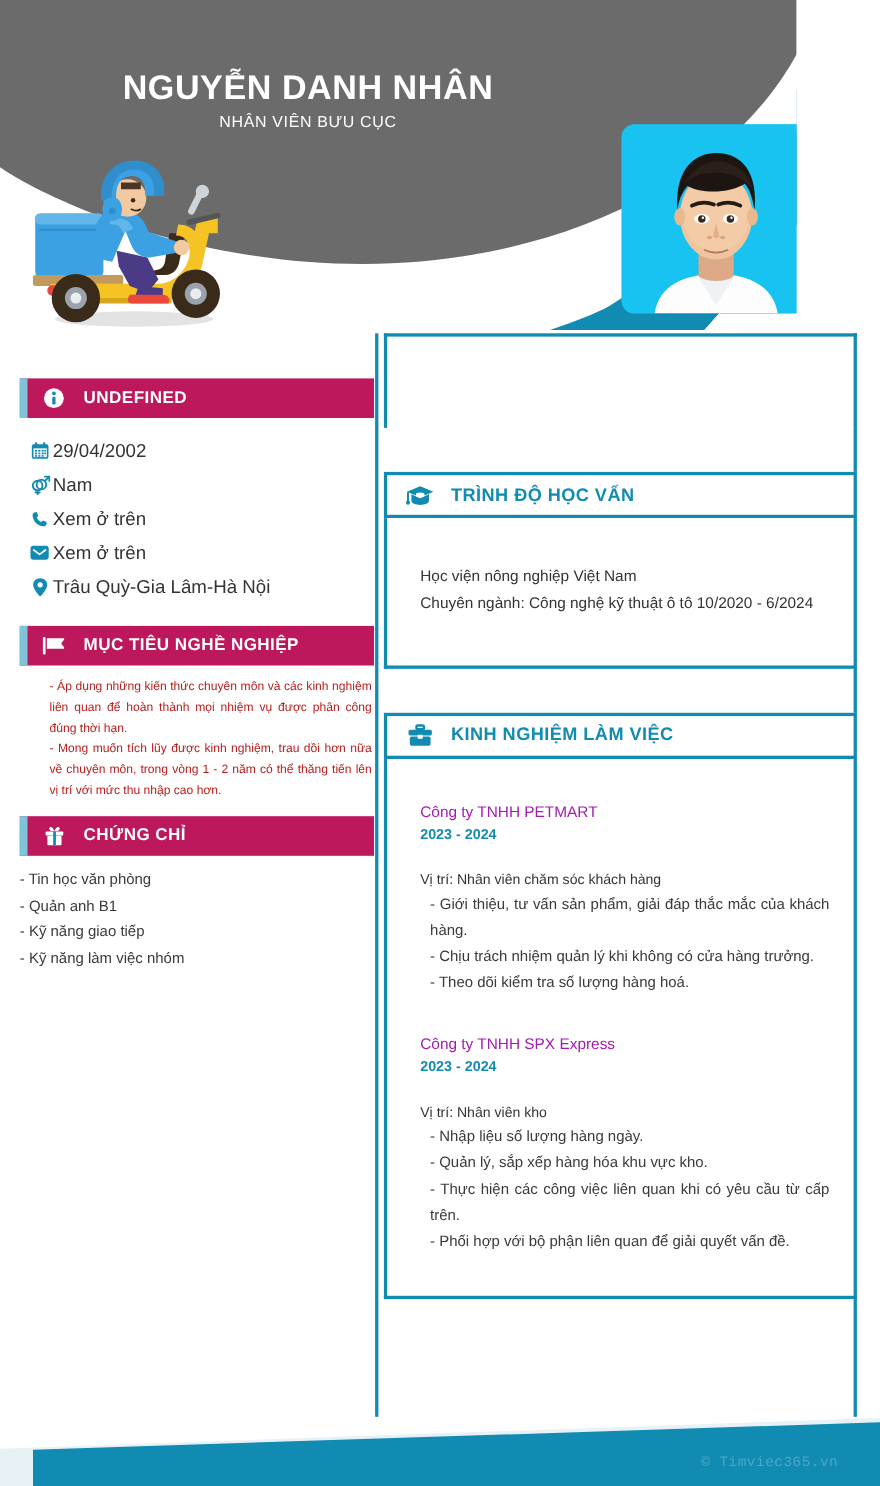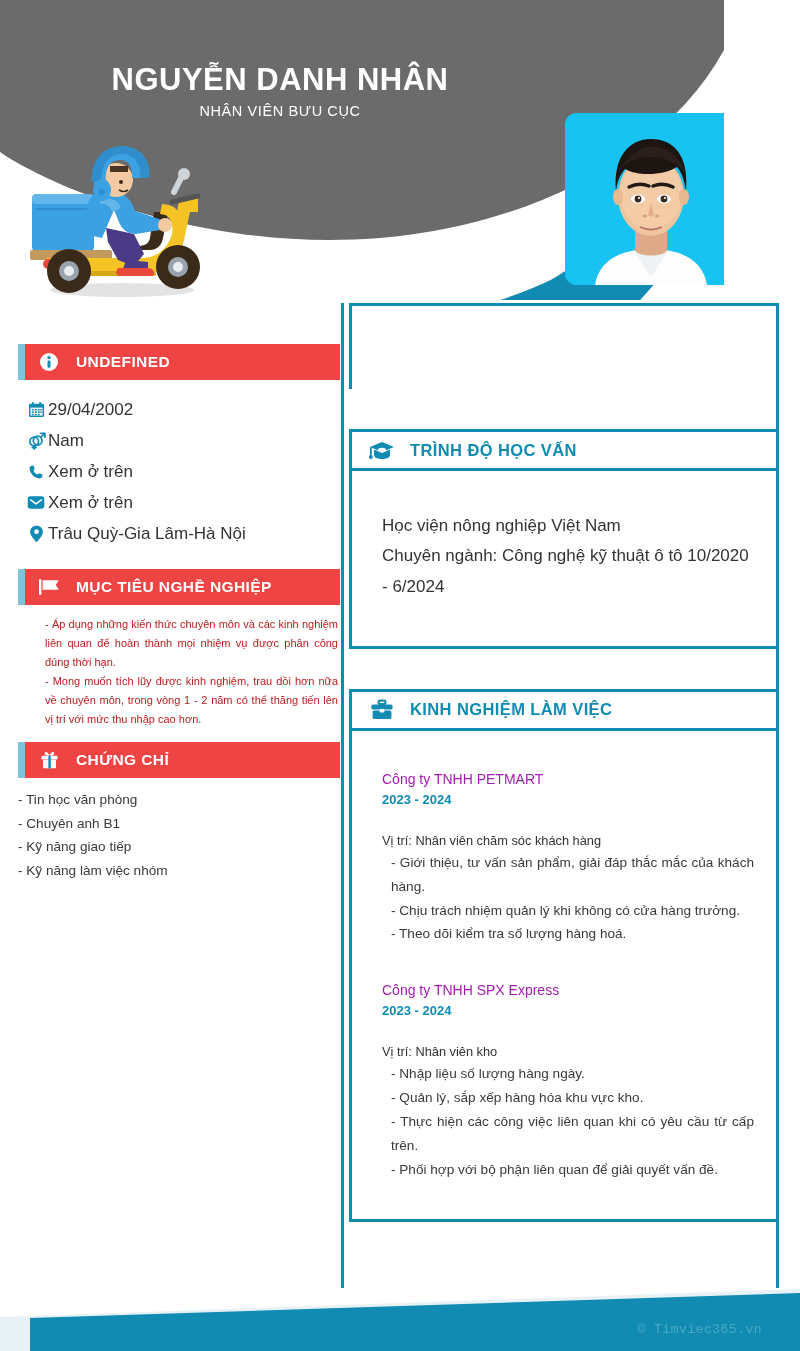--- a/index.html
+++ b/index.html
@@ -70,21 +70,21 @@
 
   
   .left-col {
     position: absolute;
     left: 18px; top: 344px;
     width: 322px;
   }
   .sec-bar {
     position: relative;
     height: 36px;
-    background: #ef4444;
+    background: #be185d;
     display: flex;
     align-items: center;
     margin-bottom: 10px;
   }
   .sec-bar::before {
     content: "";
     position: absolute;
     left: 0; top: 0; bottom: 0;
     width: 7px;
     background: #7fc4da;
@@ -171,21 +171,21 @@
     color: #118bb2;
     letter-spacing: 0.4px;
   }
   .panel-body {
     border: 3px solid #118bb2;
     border-top: none;
     background: #ffffff;
     padding: 36px 22px 34px 30px;
   }
   .edu-line {
-    font-size: 17px;
+    font-size: 14px;
     color: #333333;
     line-height: 1.78;
   }
   .job { margin-bottom: 26px; }
   .job:last-child { margin-bottom: 0; }
   .job-company {
     font-size: 14px;
     color: #a21caf;
     line-height: 1.5;
   }
@@ -462,21 +462,21 @@
             <path d="M10 5.2 C11.4 2.4 12.6 1 14.2 1.6 C15.8 2.2 15.4 4.4 13 5.2 Z" fill="#ffffff"></path>
             <rect x="1.6" y="5.6" width="16.8" height="4" rx="0.8" fill="#ffffff"></rect>
             <rect x="3.2" y="9.8" width="13.6" height="9" rx="0.8" fill="#ffffff"></rect>
             <rect x="8.8" y="5.6" width="2.6" height="13.2" fill="#118bb2"></rect>
           </svg>
         </span>
         <span class="sec-title">CHỨNG CHỈ</span>
       </div>
       <div class="list-text">
         <div>- Tin học văn phòng</div>
-        <div>- Chuyên anh B1</div>
+        <div>- Quản anh B1</div>
         <div>- Kỹ năng giao tiếp</div>
         <div>- Kỹ năng làm việc nhóm</div>
       </div>
     </div>
 
   </div>
 
   <div class="right-col">
 
     <div class="top-spacer"></div>

